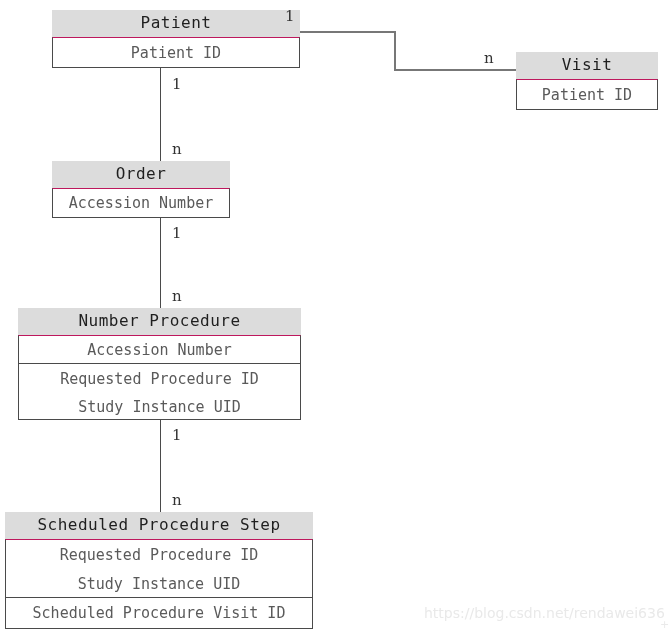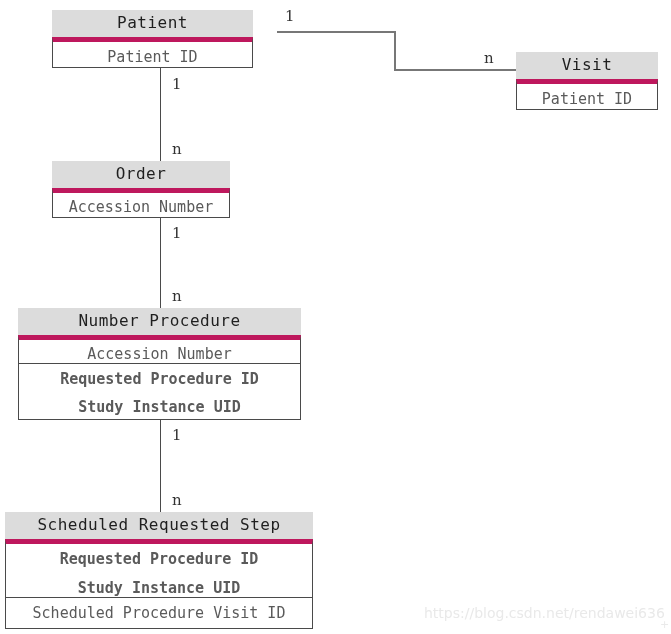--- a/index.html
+++ b/index.html
@@ -46,29 +46,28 @@
     color: #5a5a5a;
     background: #ffffff;
     text-align: center;
     font-family: "DejaVu Sans Mono", "Liberation Mono", monospace;
     font-size: 15px;
     line-height: 29px;
     white-space: nowrap;
     overflow: hidden;
   }
   .entity .attr.first {
-    border-top: 5px solid #be185d;
+    border-top: 1px solid #be185d;
   }
   .entity .attr.two-line {
     line-height: 28px;
     padding-top: 1px;
   }
   .entity .attr .ln {
     display: block;
-    font-weight: bold;
   }
 
   
   .vline {
     position: absolute;
     width: 0;
     border-left: 1px solid #4a4a4a;
     z-index: 1;
   }
   .hline {
@@ -129,21 +128,21 @@
 
   <div class="card" style="left:172px; top:76px;">1</div>
   <div class="card" style="left:172px; top:141px;">n</div>
 
   <div class="card" style="left:172px; top:225px;">1</div>
   <div class="card" style="left:172px; top:288px;">n</div>
 
   <div class="card" style="left:172px; top:427px;">1</div>
   <div class="card" style="left:172px; top:492px;">n</div>
 
-  <div class="entity" style="left:52px; top:10px; width:201px;">
+  <div class="entity" style="left:52px; top:10px; width:248px;">
     <div class="hdr">Patient</div>
     <div class="attr first" style="height:31px; line-height:30px;">Patient ID</div>
   </div>
 
   <div class="entity" style="left:516px; top:52px; width:142px;">
     <div class="hdr">Visit</div>
     <div class="attr first" style="height:31px; line-height:30px;">Patient ID</div>
   </div>
 
   <div class="entity" style="left:52px; top:161px; width:178px;">
@@ -154,21 +153,21 @@
   <div class="entity" style="left:18px; top:308px; width:283px;">
     <div class="hdr">Number Procedure</div>
     <div class="attr first" style="height:29px; line-height:28px;">Accession Number</div>
     <div class="attr two-line" style="height:56px;">
       <span class="ln">Requested Procedure ID</span>
       <span class="ln">Study Instance UID</span>
     </div>
   </div>
 
   <div class="entity" style="left:5px; top:512px; width:308px;">
-    <div class="hdr">Scheduled Requested Step</div>
+    <div class="hdr">Scheduled Procedure Step</div>
     <div class="attr first two-line" style="height:59px; line-height:29px;">
       <span class="ln">Requested Procedure ID</span>
       <span class="ln">Study Instance UID</span>
     </div>
     <div class="attr" style="height:31px; line-height:30px;">Scheduled Procedure Visit ID</div>
   </div>
 
   <div class="watermark" style="left:424px; top:605px;">https://blog.csdn.net/rendawei636</div>
   <div class="wm-mark" style="left:660px; top:618px;">+</div>
 

